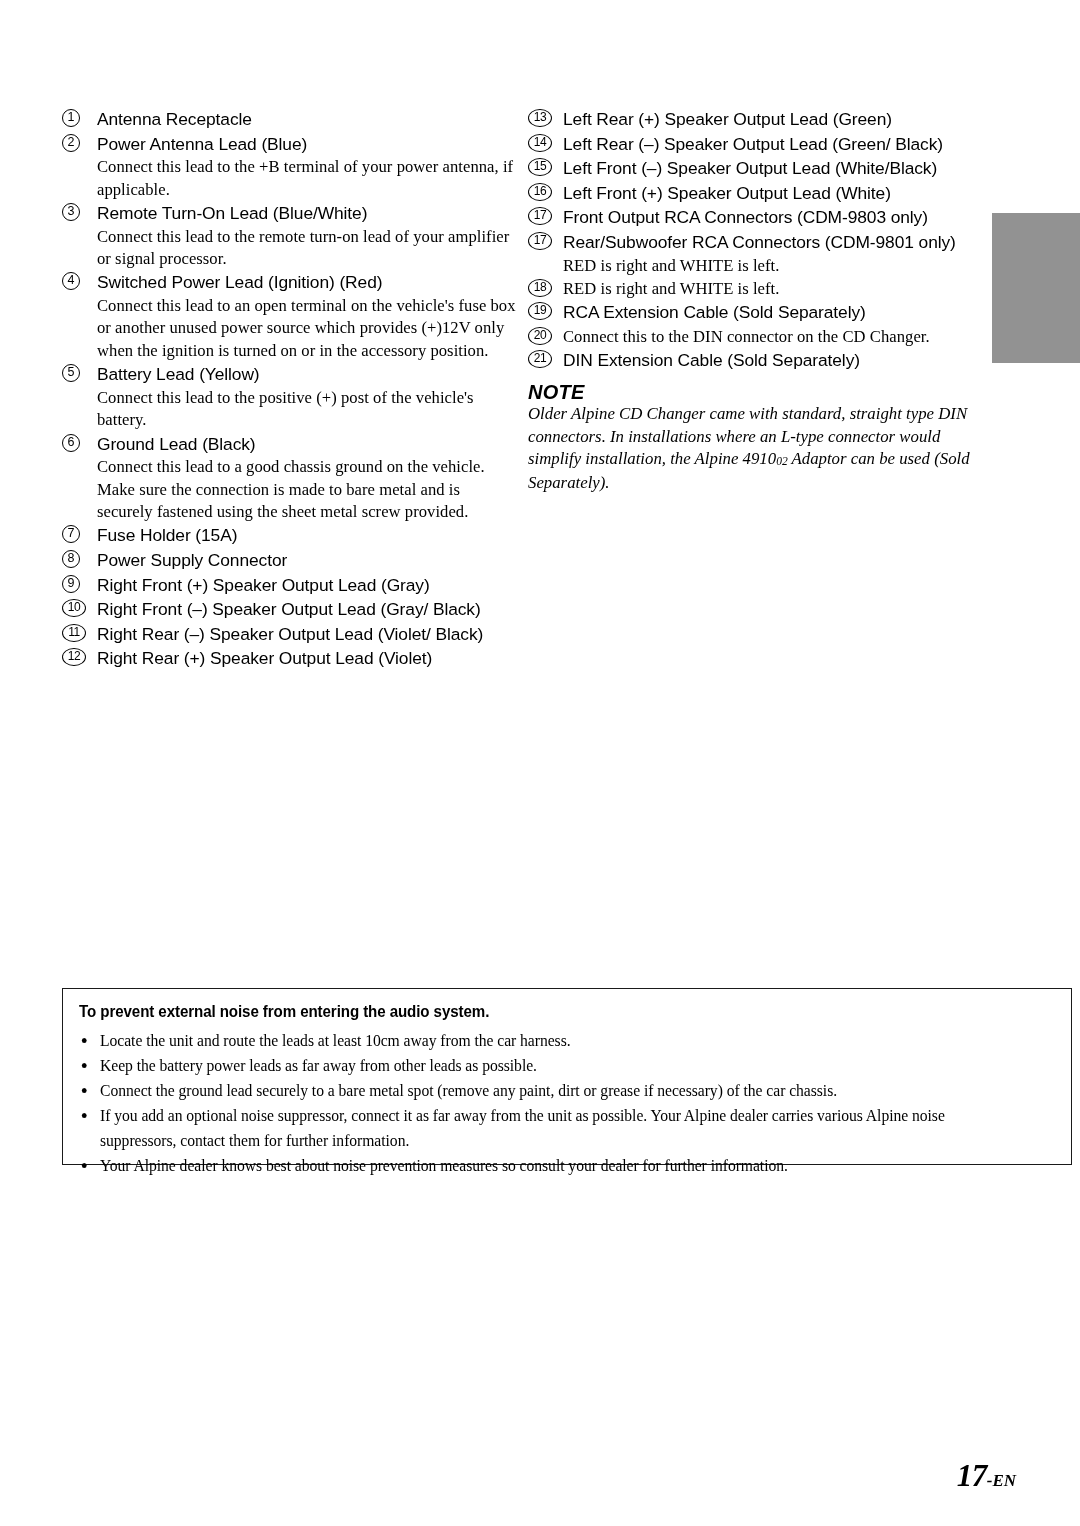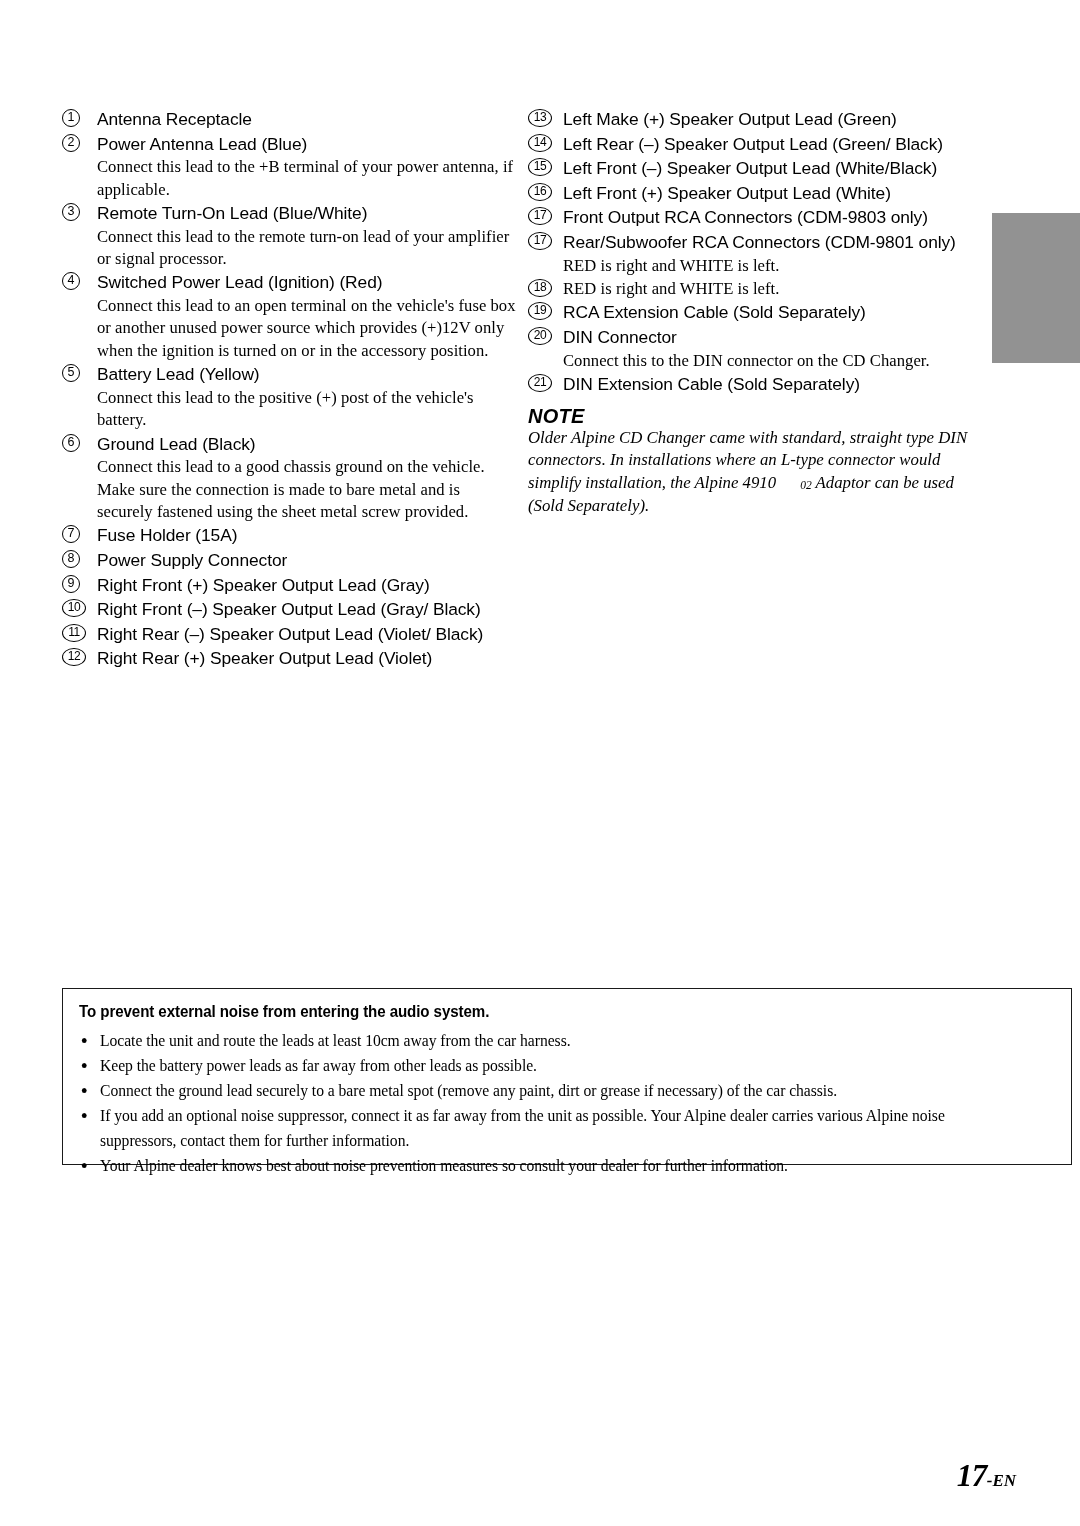--- a/index.html
+++ b/index.html
@@ -106,21 +106,20 @@
     font-family: "Liberation Serif", serif;
     font-style: italic;
     font-size: 16.8px;
     line-height: 22.6px;
   }
   .note-body sub {
     font-size: 11.5px;
     vertical-align: baseline;
     position: relative;
     top: 1px;
-    margin-left: 24px;
   }
 
   
   .noise-box {
     position: absolute;
     left: 62px;
     top: 988px;
     width: 1010px;
     height: 177px;
     box-sizing: border-box;
@@ -235,21 +234,21 @@
           <div class="head">Right Rear (–) Speaker Output Lead (Violet/ Black)</div>
         </div>
         <div class="item">
           <div class="num"><span class="ring wide">12</span></div>
           <div class="head">Right Rear (+) Speaker Output Lead (Violet)</div>
         </div>
       </div>
     <div class="col col-right">
         <div class="item">
           <div class="num"><span class="ring wide">13</span></div>
-          <div class="head">Left Make (+) Speaker Output Lead (Green)</div>
+          <div class="head">Left Rear (+) Speaker Output Lead (Green)</div>
         </div>
         <div class="item">
           <div class="num"><span class="ring wide">14</span></div>
           <div class="head">Left Rear (–) Speaker Output Lead (Green/ Black)</div>
         </div>
         <div class="item">
           <div class="num"><span class="ring wide">15</span></div>
           <div class="head">Left Front (–) Speaker Output Lead (White/Black)</div>
         </div>
         <div class="item">
@@ -268,21 +267,20 @@
         <div class="item">
           <div class="num"><span class="ring wide">18</span></div>
           <div class="body">RED is right and WHITE is left.</div>
         </div>
         <div class="item">
           <div class="num"><span class="ring wide">19</span></div>
           <div class="head">RCA Extension Cable (Sold Separately)</div>
         </div>
         <div class="item">
           <div class="num"><span class="ring wide">20</span></div>
-          <div class="head">DIN Connector</div>
           <div class="body">Connect this to the DIN connector on the CD Changer.</div>
         </div>
         <div class="item">
           <div class="num"><span class="ring wide">21</span></div>
           <div class="head">DIN Extension Cable (Sold Separately)</div>
         </div>
       <div class="note-block">
         <div class="note-title">NOTE</div>
         <div class="note-body">
           <span>Older Alpine CD Changer came with standard, straight type DIN connectors. In installations where an L-type connector would simplify installation, the Alpine 4910</span><sub>02</sub><span> Adaptor can be used (Sold Separately).</span>

